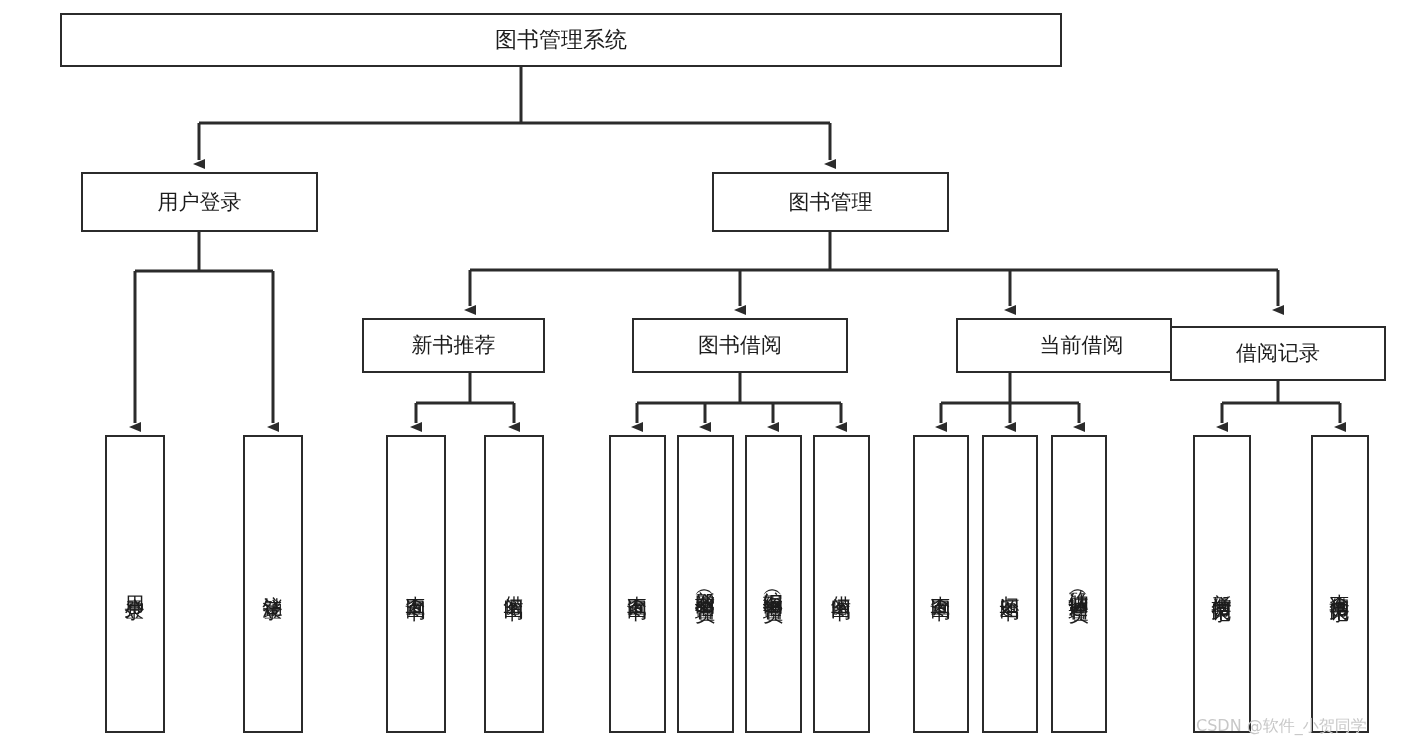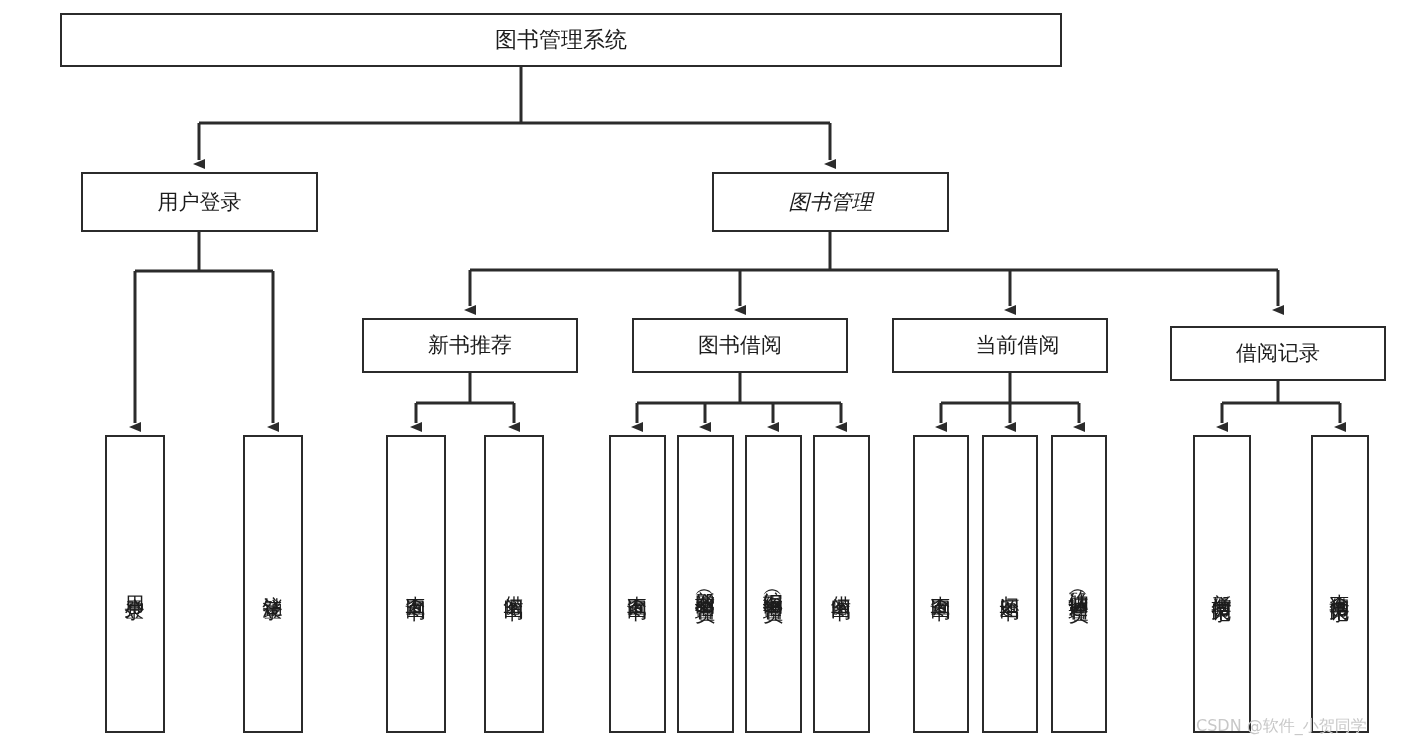--- a/index.html
+++ b/index.html
@@ -126,31 +126,31 @@
     </g>
   </svg>
 
   <div class="node h-node root" style="left:20px; top:13px; width:1002px; height:54px;margin-left:40px;">
     <span class="node-label">图书管理系统</span>
   </div>
 
   <div class="node h-node" style="left:81px; top:172px; width:237px; height:60px;">
     <span class="node-label">用户登录</span>
   </div>
-  <div class="node h-node" style="left:712px; top:172px; width:237px; height:60px;font-style:italic;">
+  <div class="node h-node" style="left:712px; top:172px; width:237px; height:60px;">
     <span class="node-label">图书管理</span>
   </div>
 
-  <div class="node h-node" style="left:362px; top:318px; width:216px; height:55px;">
+  <div class="node h-node" style="left:362px; top:318px; width:183px; height:55px;">
     <span class="node-label">新书推荐</span>
   </div>
   <div class="node h-node" style="left:632px; top:318px; width:216px; height:55px;">
     <span class="node-label">图书借阅</span>
   </div>
-  <div class="node h-node" style="left:892px; top:318px; width:216px; height:55px;padding-left:35px;">
+  <div class="node h-node" style="left:956px; top:318px; width:216px; height:55px;padding-left:35px;">
     <span class="node-label">当前借阅</span>
   </div>
   <div class="node h-node" style="left:1170px; top:318px; width:216px; height:55px;margin-top:8px;">
     <span class="node-label">借阅记录</span>
   </div>
 
   <div class="node v-node" style="left:105px; top:435px; width:60px; height:298px;">
     <span class="node-label">用户登录</span>
   </div>
   <div class="node v-node" style="left:243px; top:435px; width:60px; height:298px;">

